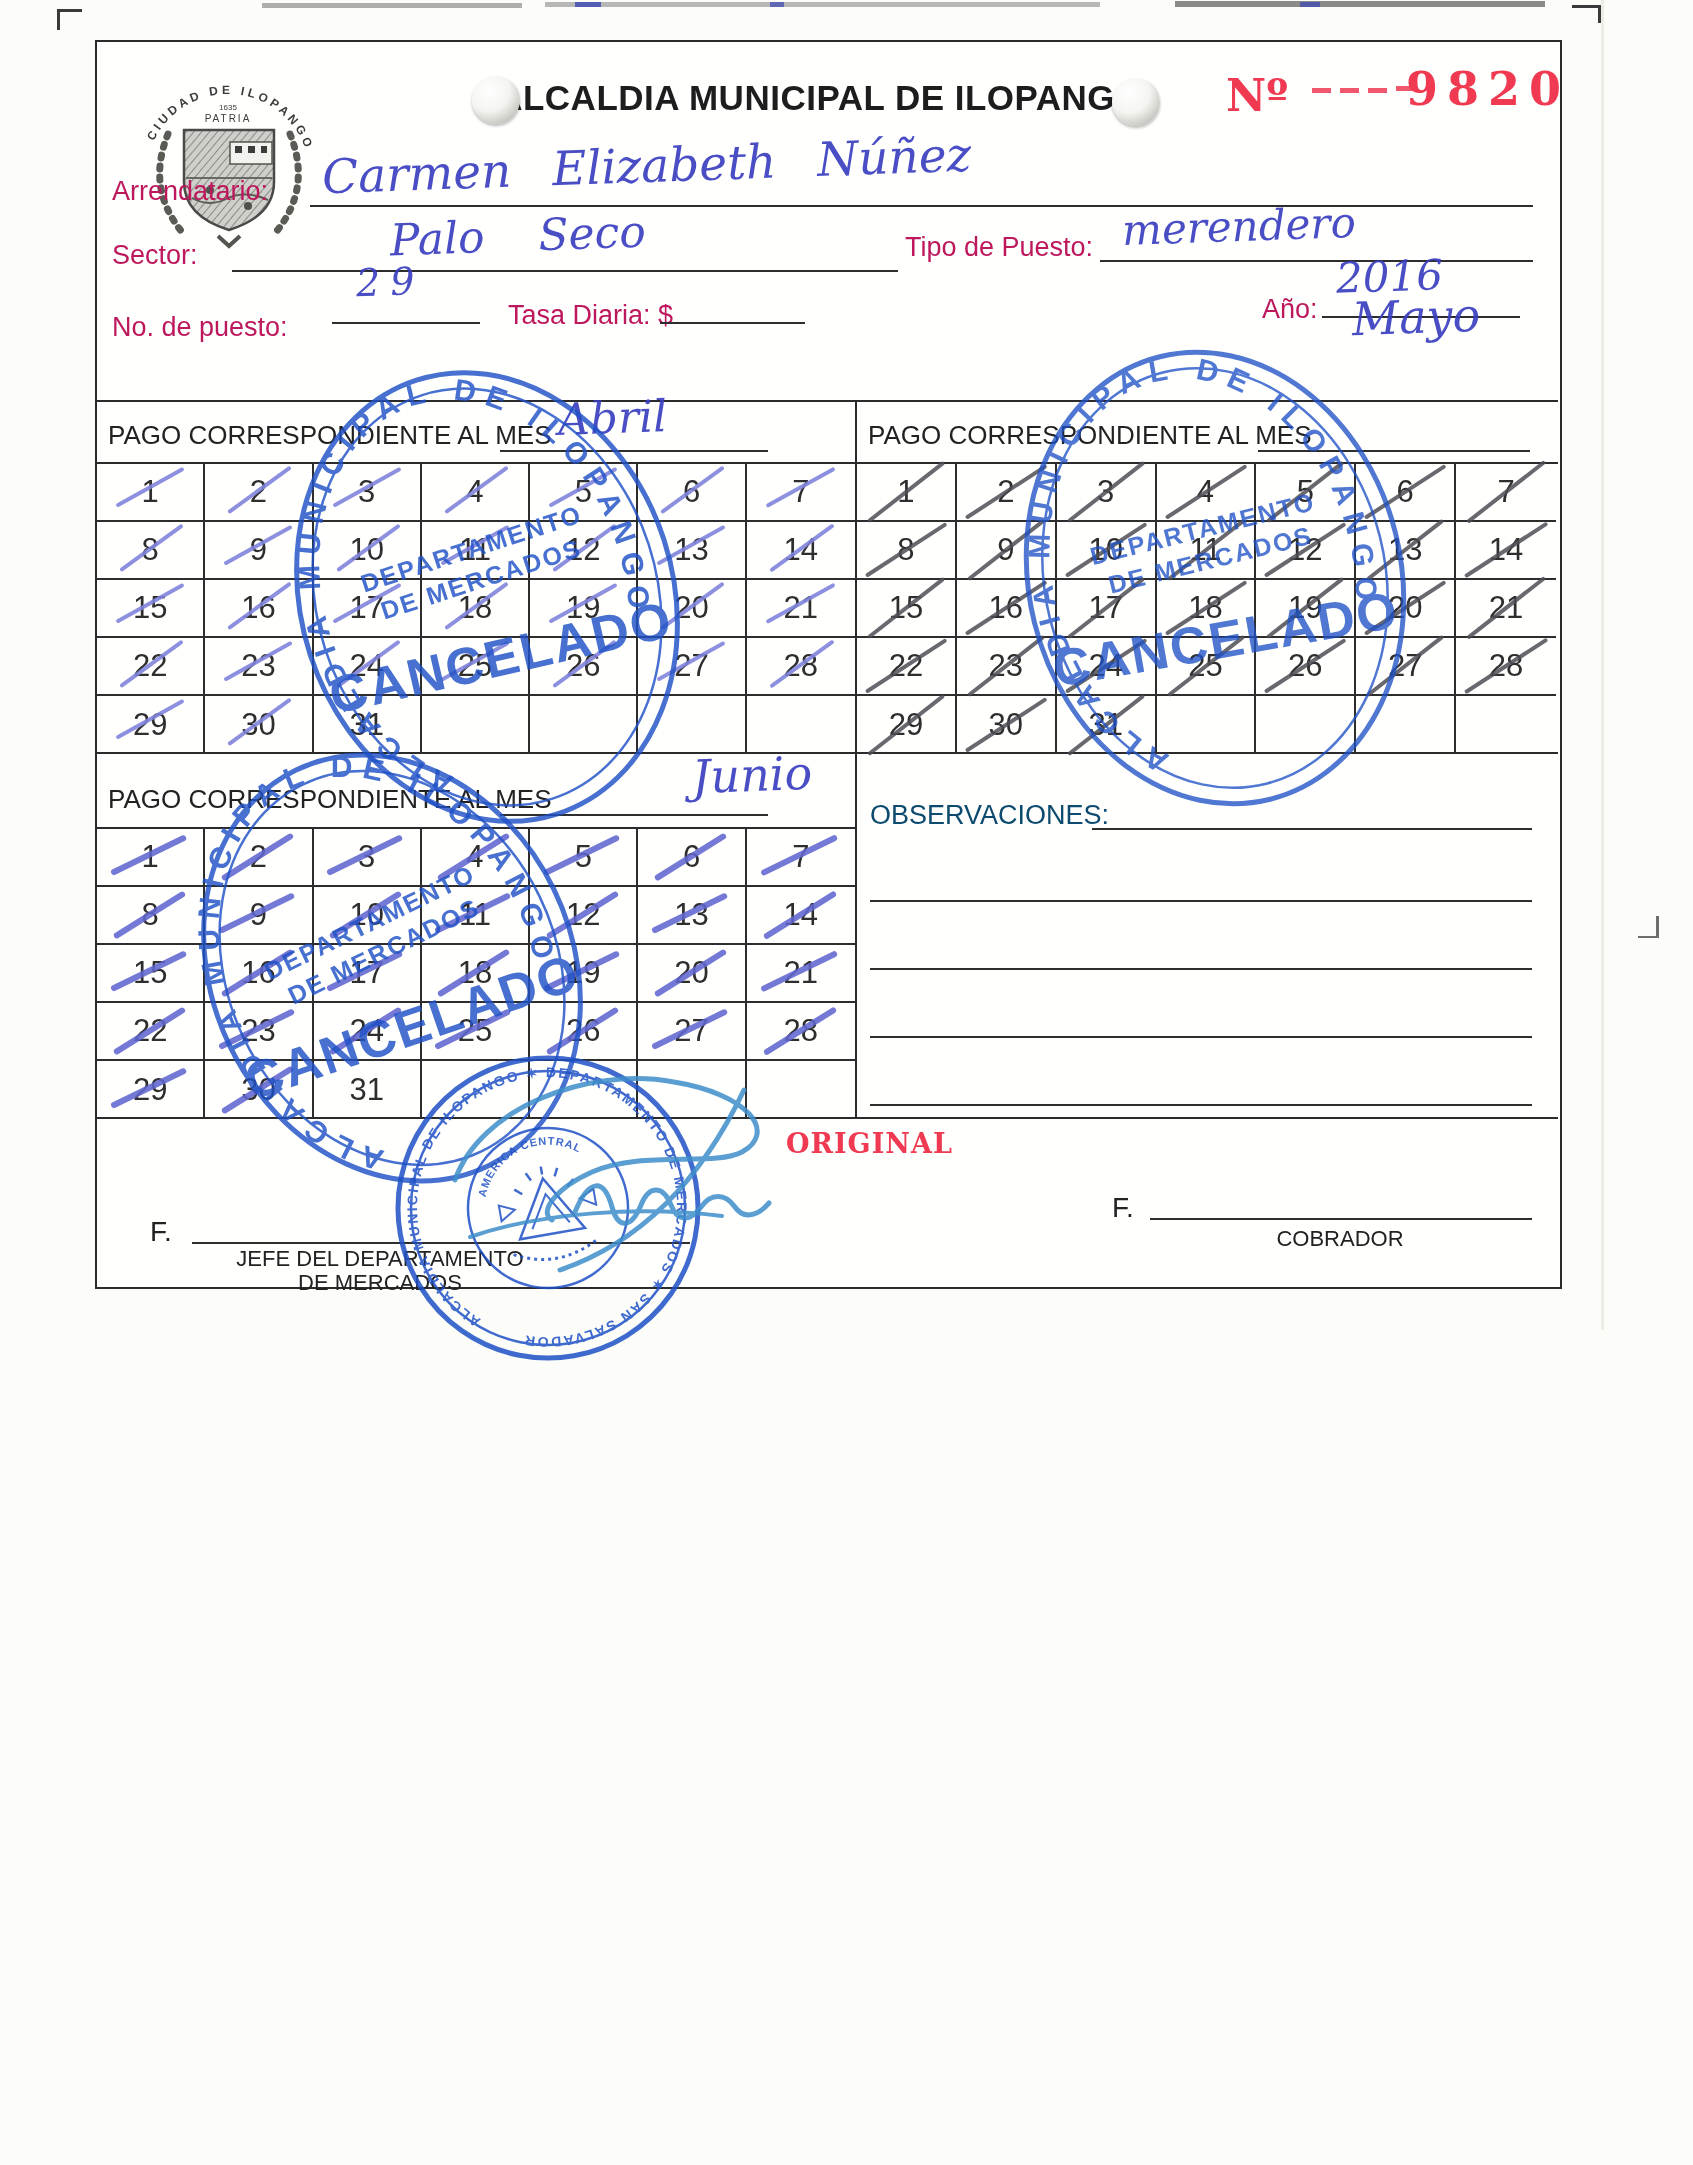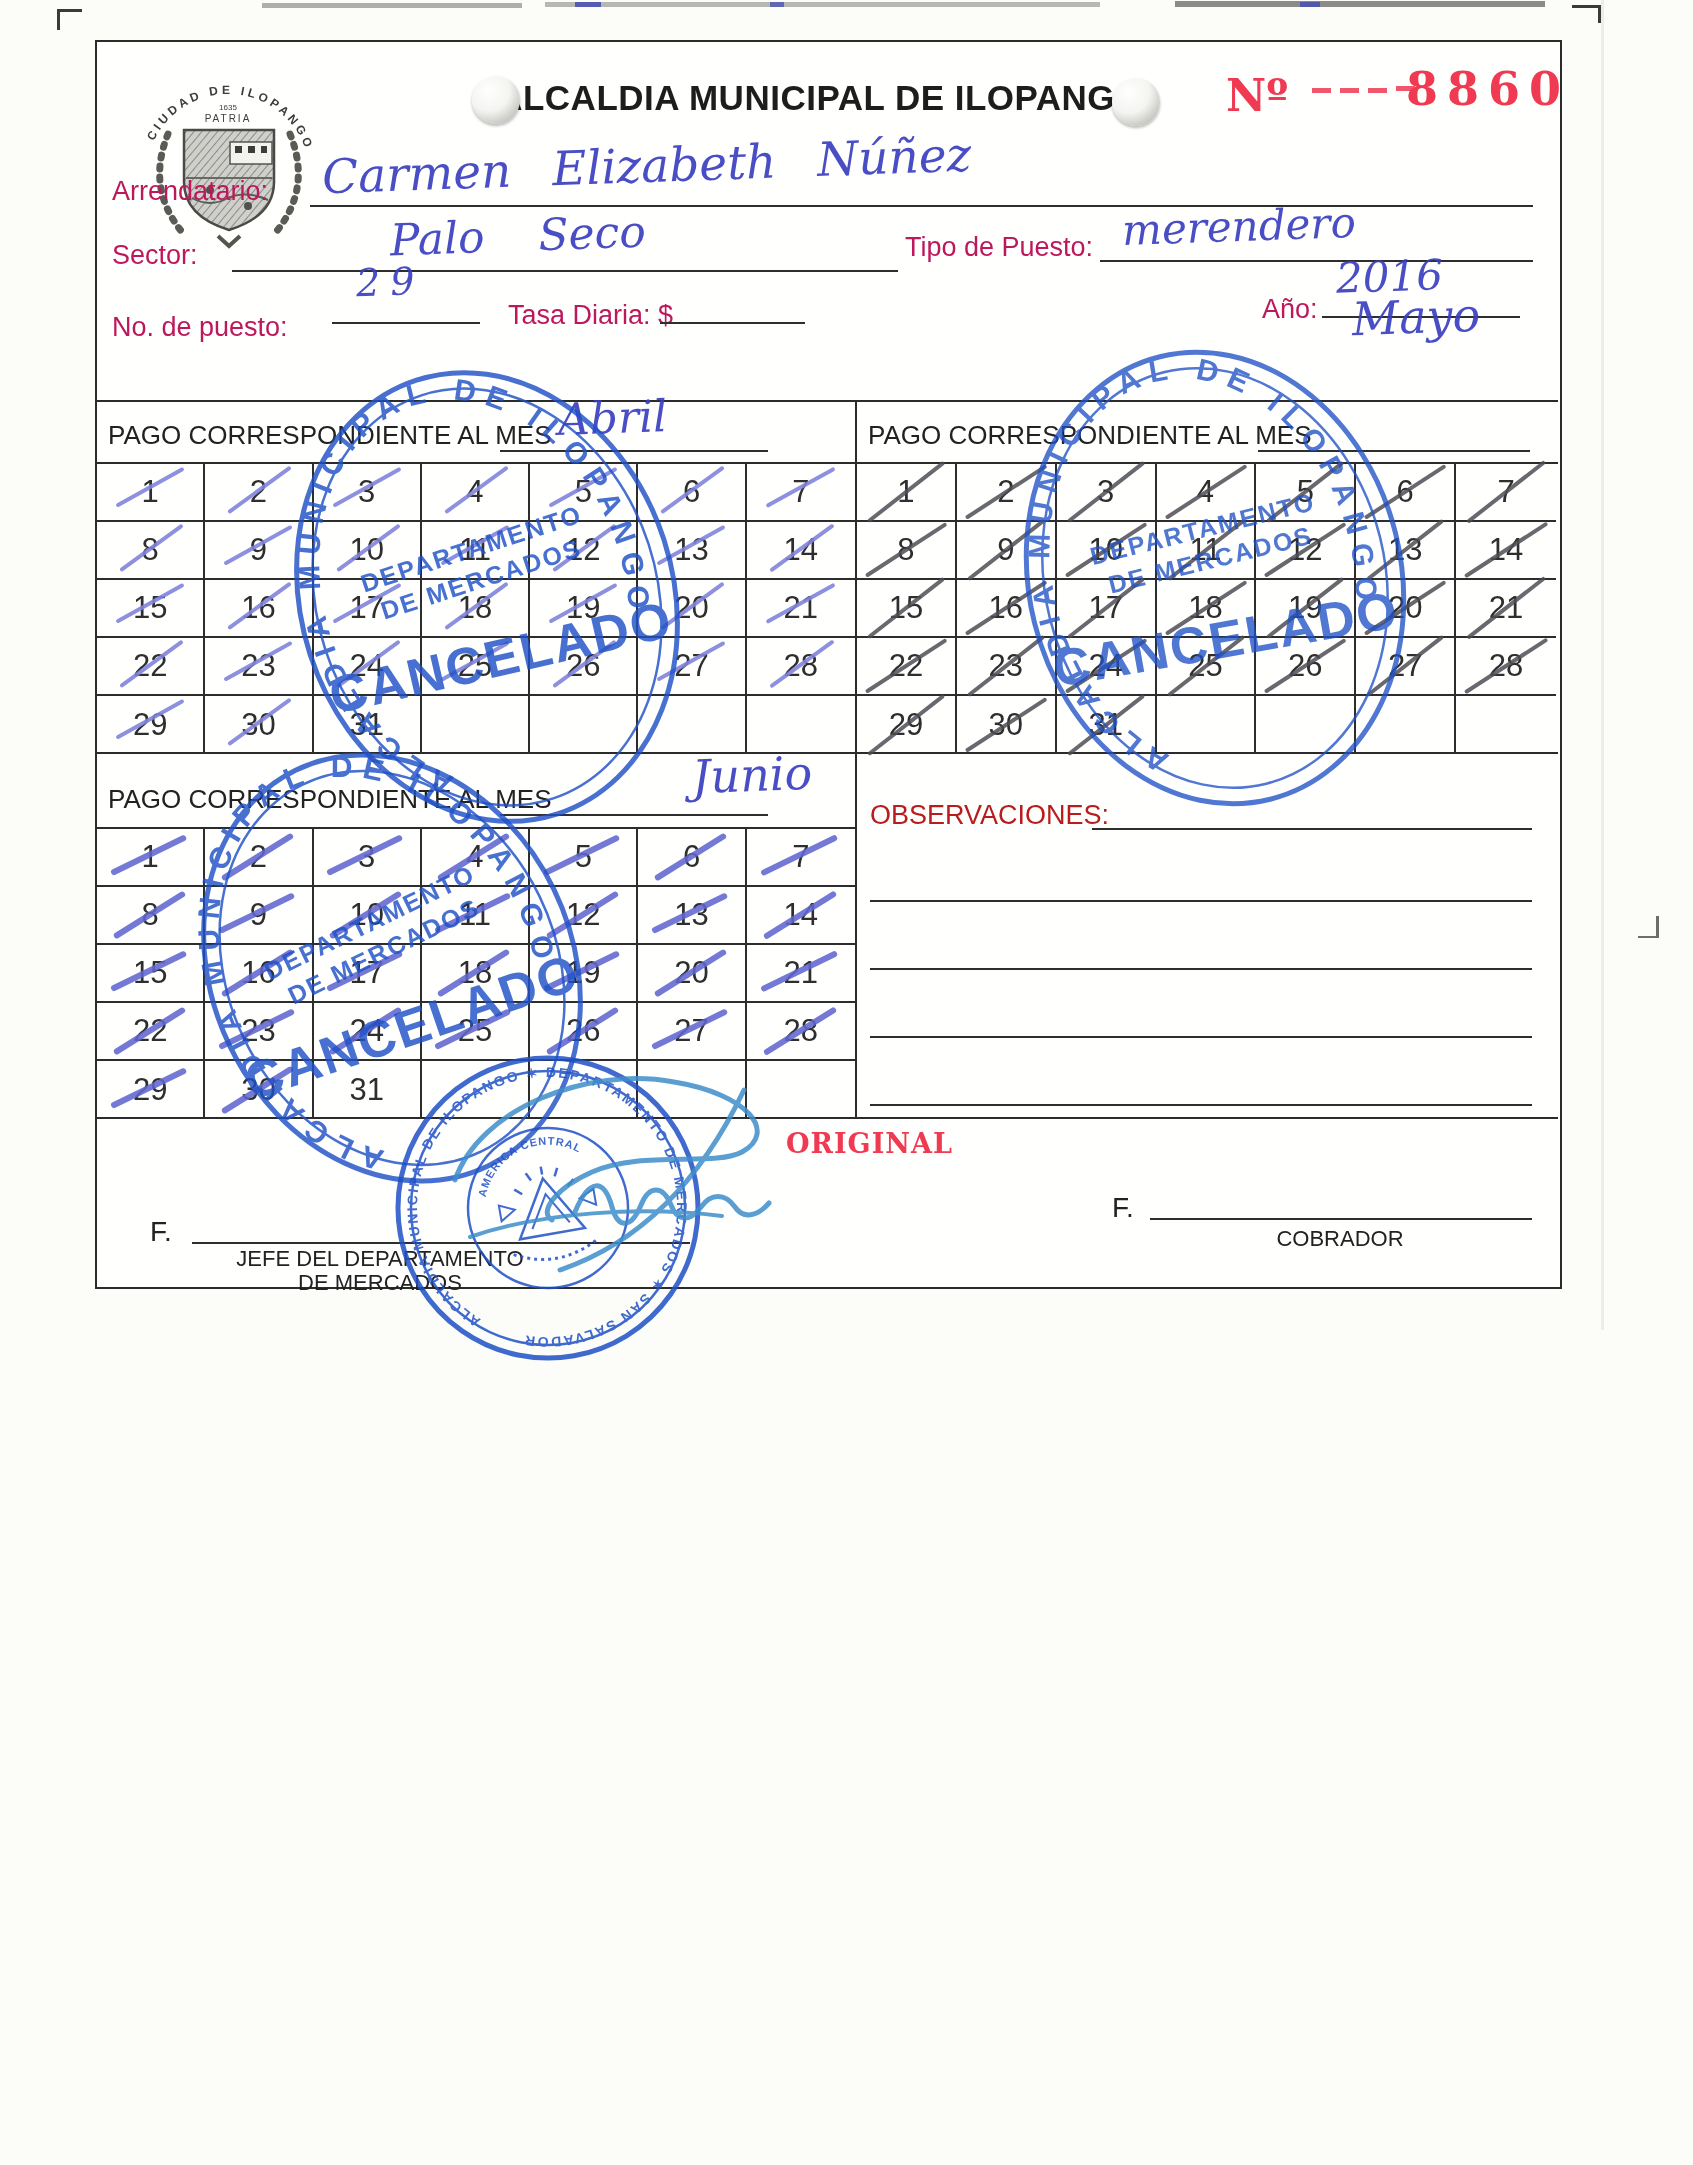--- a/index.html
+++ b/index.html
@@ -44,21 +44,21 @@
   .cal-cell:nth-child(n+29){border-bottom:none;}
   .day-num{font-size:31px;color:#2e2e2e;}
   .mark{position:absolute;border-radius:4px;pointer-events:none;}
   .mark.pen-light{left:15%;top:42%;width:72%;height:4px;background:#8084da;transform:rotate(-36deg);opacity:.9;}
   .mark.pen-light.alt{transform:rotate(-29deg) translateY(-3px);}
   .mark.pen-bold{left:10%;top:44%;width:78%;height:6px;background:#6166cf;transform:rotate(-32deg);opacity:.88;}
   .mark.pen-bold.alt{transform:rotate(-26deg) translateY(-2px);}
   .mark.pencil{left:1%;top:47%;width:98%;height:3.5px;background:#4e4e55;transform:rotate(-33deg);opacity:.85;}
   .mark.pencil.alt{transform:rotate(-38deg);}
   
-  .obs-label{position:absolute;font-size:27px;color:#b91c1c;}
+  .obs-label{position:absolute;font-size:27px;color:#0c4a6e;}
   .foot-lbl{position:absolute;font-size:22px;color:#222;text-align:center;}
   .f-label{position:absolute;font-size:28px;color:#222;}
   .copy-label{position:absolute;font-family:"DejaVu Serif",serif;font-weight:bold;
               font-size:27px;letter-spacing:1px;color:#ef3a52;}
   
   #stamps{position:absolute;left:0;top:0;pointer-events:none;}
   .stamp .ring-outer{fill:none;stroke:#1f51c6;stroke-width:5;}
   .stamp .ring-inner{fill:none;stroke:#1f51c6;stroke-width:2.5;}
   .stamp .ring-text{font-family:"Liberation Sans",sans-serif;font-weight:bold;
                     font-size:30px;letter-spacing:9px;fill:#1f51c6;}
@@ -120,21 +120,21 @@
 
   <div class="title">ALCALDIA MUNICIPAL DE ILOPANGO</div>
   <div class="sphere" style="left:472px;top:76px;"></div>
   <div class="sphere" style="left:1112px;top:78px;"></div>
 
   <div class="doc-no-label">Nº</div>
   <div class="red-dash" style="left:1312px;"></div>
   <div class="red-dash" style="left:1340px;"></div>
   <div class="red-dash" style="left:1368px;"></div>
   <div class="red-dash" style="left:1396px;top:86px;"></div>
-  <div class="doc-no">8860</div>
+  <div class="doc-no">9820</div>
 
   <div class="lbl" style="left:112px;top:176px;">Arrendatario:</div>
   <div class="wline" style="left:310px;top:205px;width:1223px;"></div>
   <div class="hand" style="left:322px;top:138px;font-size:47px;word-spacing:26px;">Carmen Elizabeth Núñez</div>
 
   <div class="lbl" style="left:112px;top:240px;">Sector:</div>
   <div class="wline" style="left:232px;top:270px;width:666px;"></div>
   <div class="hand" style="left:390px;top:210px;font-size:44px;word-spacing:40px;">Palo Seco</div>
 
   <div class="lbl" style="left:905px;top:232px;">Tipo de Puesto:</div>

